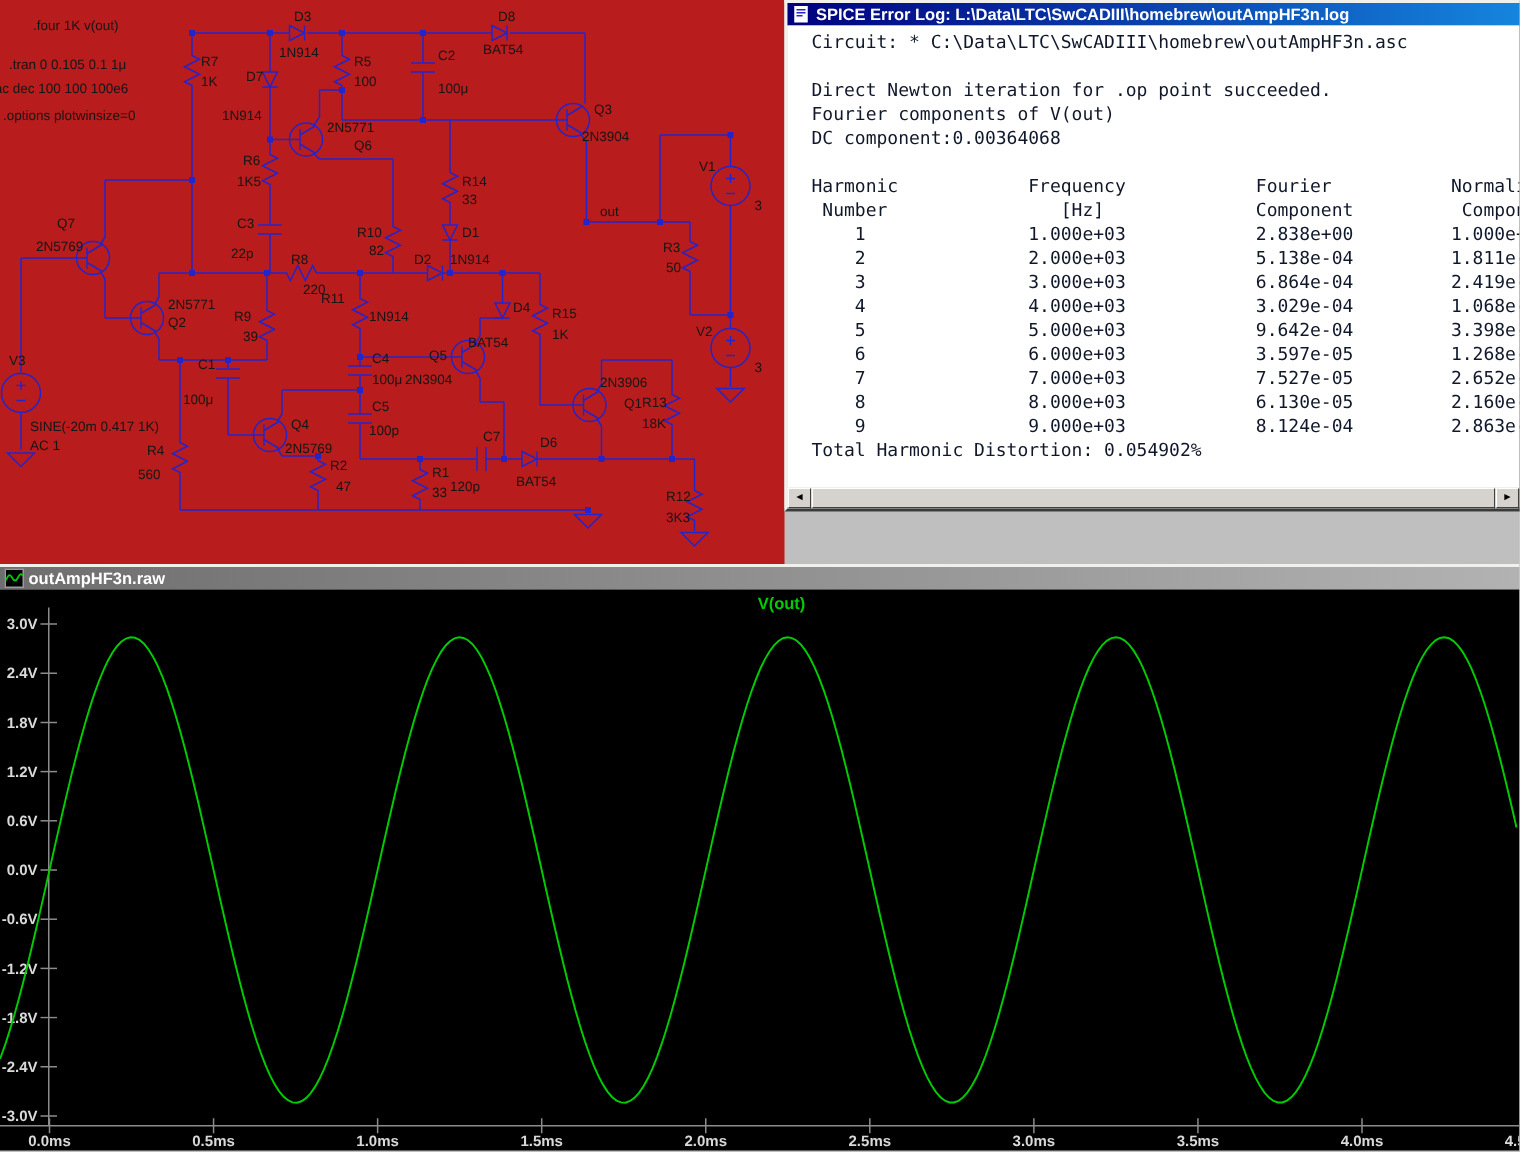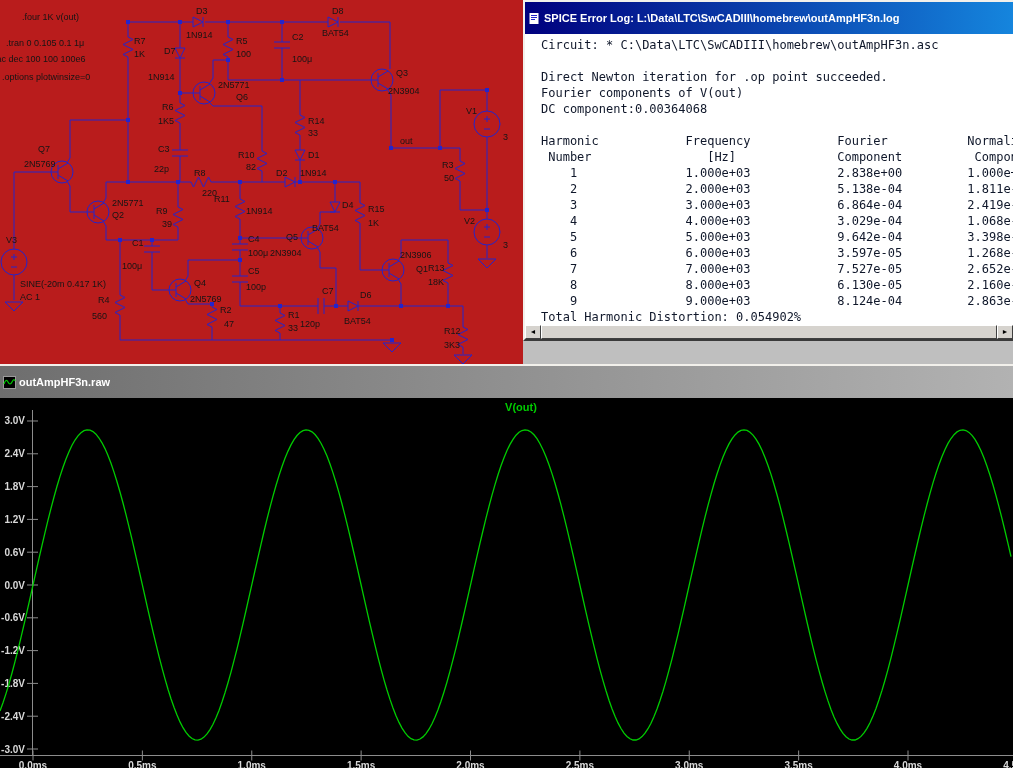--- a/index.html
+++ b/index.html
@@ -8,37 +8,37 @@
 
   
   .schematic{position:absolute;left:0;top:0;width:523px;height:380px;background:#b91c1c;overflow:hidden}
   .schematic svg{display:block}
   .sch-text text{font:9px "Liberation Sans",sans-serif;fill:#151515;stroke:none}
   .sch-wires{stroke:#2424cb;fill:none;stroke-width:1}
   .sch-junc{fill:#2424cb;stroke:none}
 
   
   .win{position:absolute;border:2px solid;border-color:#f2f0eb #3a3a3a #3a3a3a #f2f0eb;background:#d6d3ce}
-  .titlebar{height:32px;display:flex;align-items:center;gap:3px;padding:0 3px;color:#fff;
+  .titlebar{height:15px;display:flex;align-items:center;gap:3px;padding:0 3px;color:#fff;
             font:bold 11px "Liberation Sans",sans-serif;white-space:nowrap;overflow:hidden}
   .tb-blue{background:linear-gradient(to right,#00007e,#1585dd)}
   .tb-gray{background:linear-gradient(to right,#6e6e6e,#b2b2b2)}
   .tb-icon{width:13px;height:13px;flex:0 0 auto}
 
   
   .errlog{left:523px;top:0;width:492px;height:341px;display:flex;flex-direction:column}
   .log-client{flex:1;background:#fff;overflow:hidden}
   pre.log{font:12px/16px "DejaVu Sans Mono",monospace;color:#0f172a;padding:3px 0 0 16px;white-space:pre}
   .hscroll{height:14px;display:flex;background:#efede7;flex:0 0 auto}
   .sb-btn{width:16px;height:14px;background:#d6d3ce;border:1px solid;border-color:#fff #404040 #404040 #fff;
           font-size:7px;line-height:11px;text-align:center;color:#000;flex:0 0 auto}
   .sb-thumb{flex:1;background:#d6d3ce;border:1px solid;border-color:#fff #404040 #404040 #fff}
 
   
-  .wavewin{position:absolute;left:0;top:364px;width:1013px;height:388px;border-top:2px solid #f2f0eb;background:#d6d3ce}
+  .wavewin{position:absolute;left:0;top:376px;width:1013px;height:388px;border-top:2px solid #f2f0eb;background:#d6d3ce}
   .plot{height:374px;background:#000;position:relative}
   .plot svg{display:block}
   .axlab{font:bold 10px "Liberation Sans",sans-serif;fill:#d9d9d9}
   .wtitle{font:bold 11px "Liberation Sans",sans-serif}
 </style>
 </head>
 <body>
 
 <div class="schematic">
   <svg width="523" height="380" viewBox="0 0 523 380">

